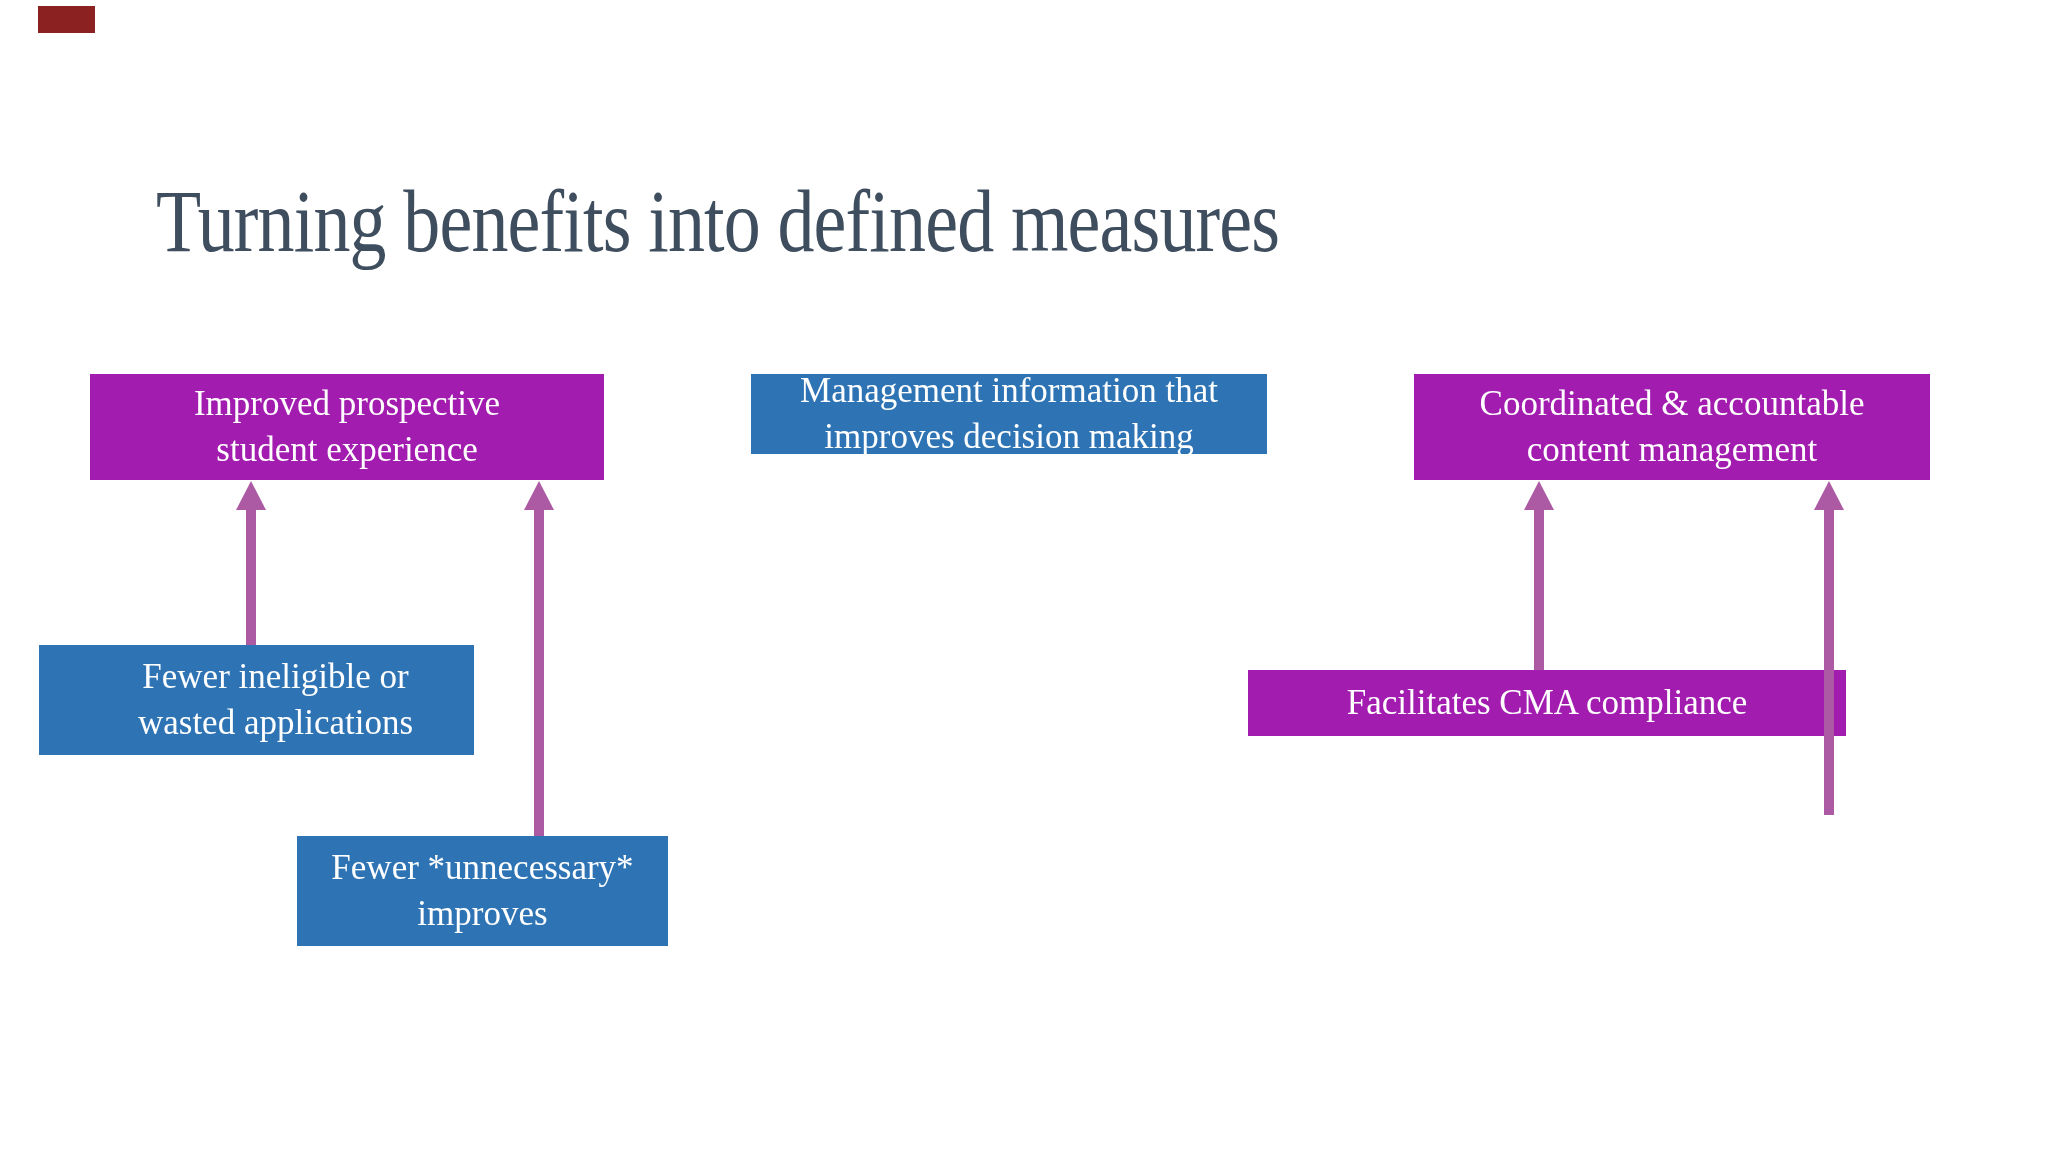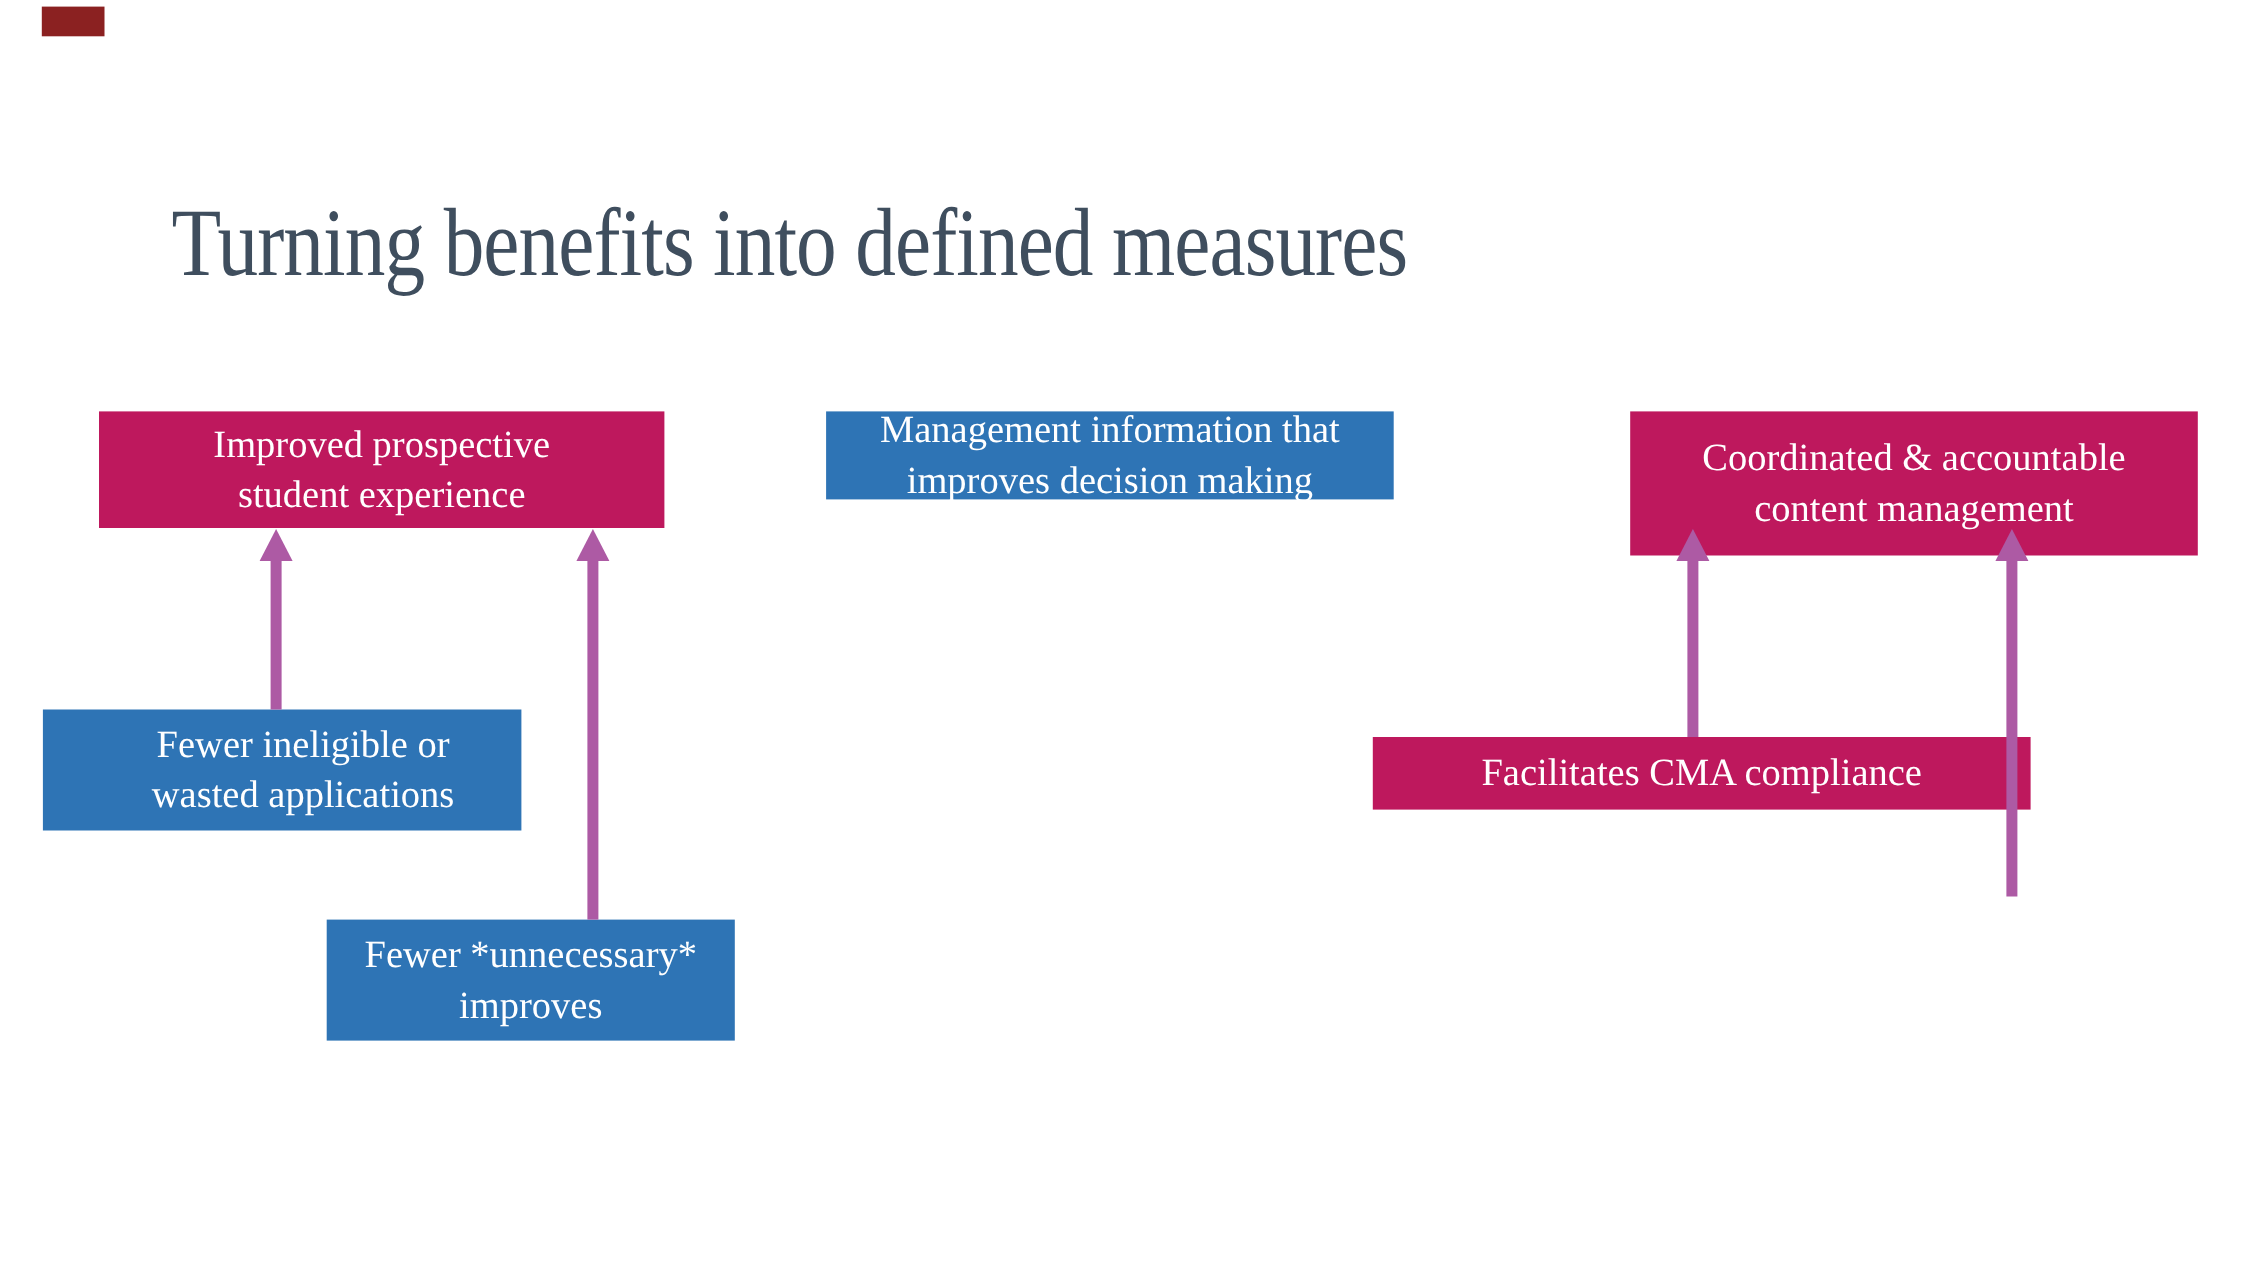--- a/index.html
+++ b/index.html
@@ -41,26 +41,26 @@
     align-items: center;
     justify-content: center;
     text-align: center;
     color: #ffffff;
     font-size: 35px;
     line-height: 1.32;
     white-space: pre-line;
     box-sizing: border-box;
     padding: 4px 10px;
   }
-  .box.purple { background: #be185d; }
+  .box.purple { background: #a21caf; }
   .box.blue   { background: #2e74b5; }
 
   .box-improved        { left: 90px;   top: 374px; width: 514px; height: 106px; }
   .box-management      { left: 751px;  top: 374px; width: 516px; height: 80px; }
-  .box-coordinated     { left: 1482px; top: 374px; width: 516px; height: 131px; }
+  .box-coordinated     { left: 1414px; top: 374px; width: 516px; height: 106px; }
   .box-ineligible      { left: 39px;   top: 645px; width: 435px; height: 110px; padding-left: 48px; }
   .box-unnecessary     { left: 297px;  top: 836px; width: 371px; height: 110px; }
   .box-cma             { left: 1248px; top: 670px; width: 598px; height: 66px;  }
   .box-duplication     { left: 1477px; top: 815px; width: 514px; height: 118px; }
 
   .arrow {
     position: absolute;
     width: 30px;
     display: flex;
     flex-direction: column;

